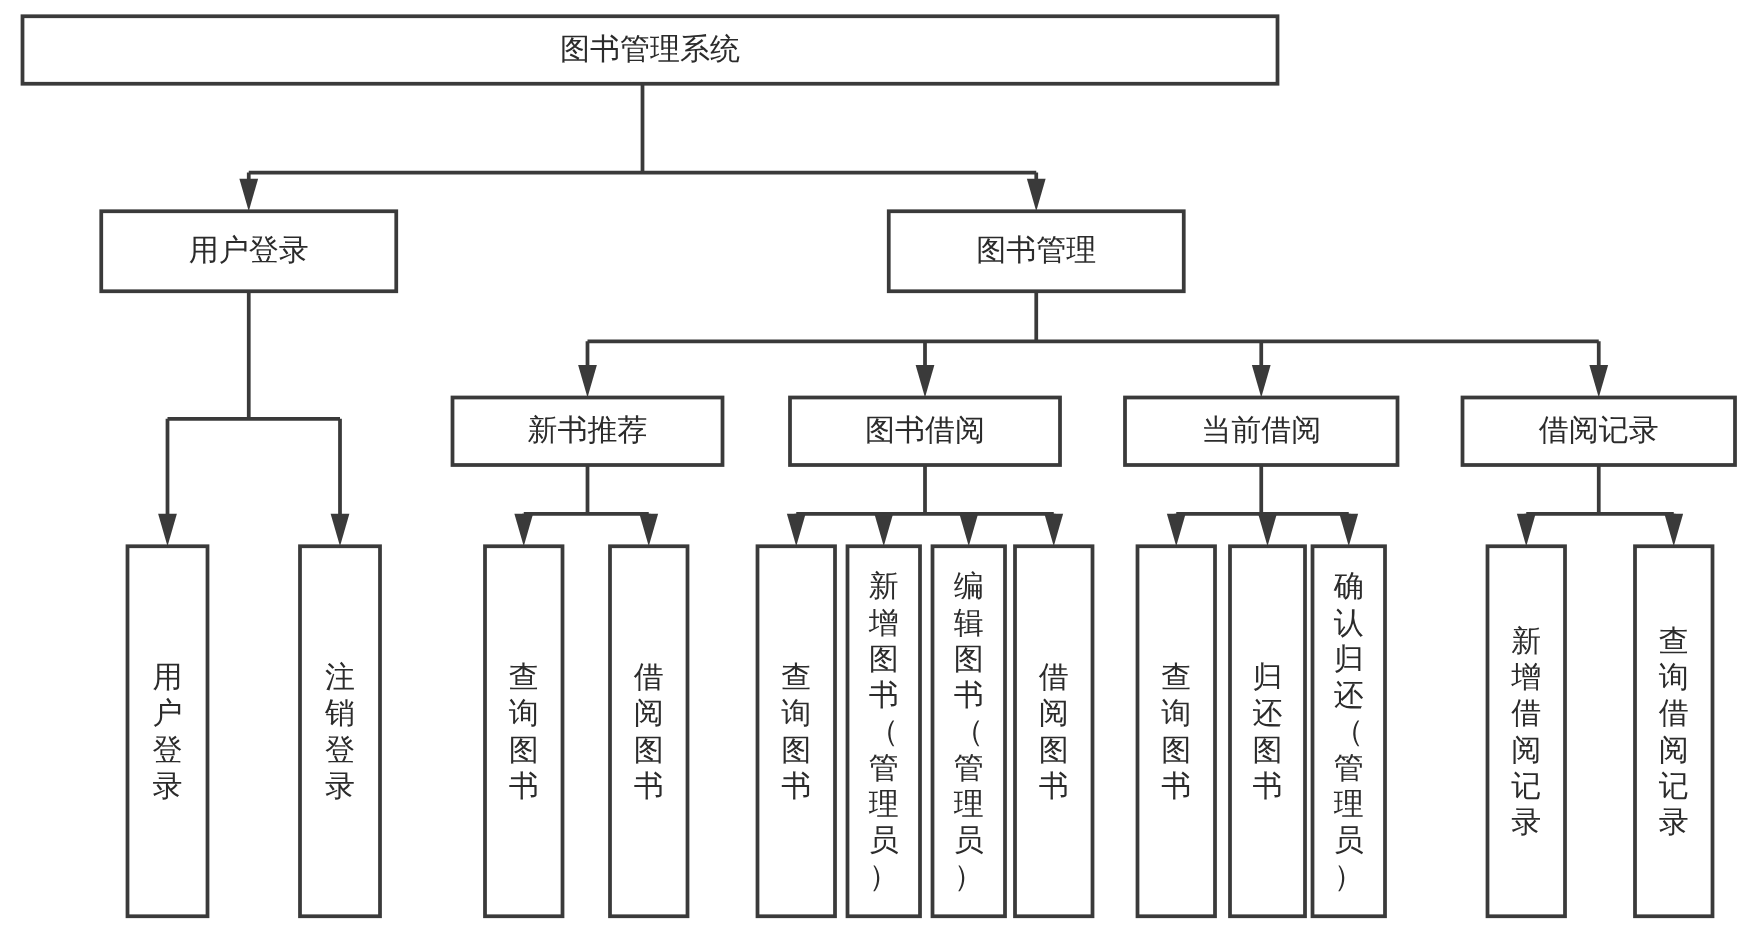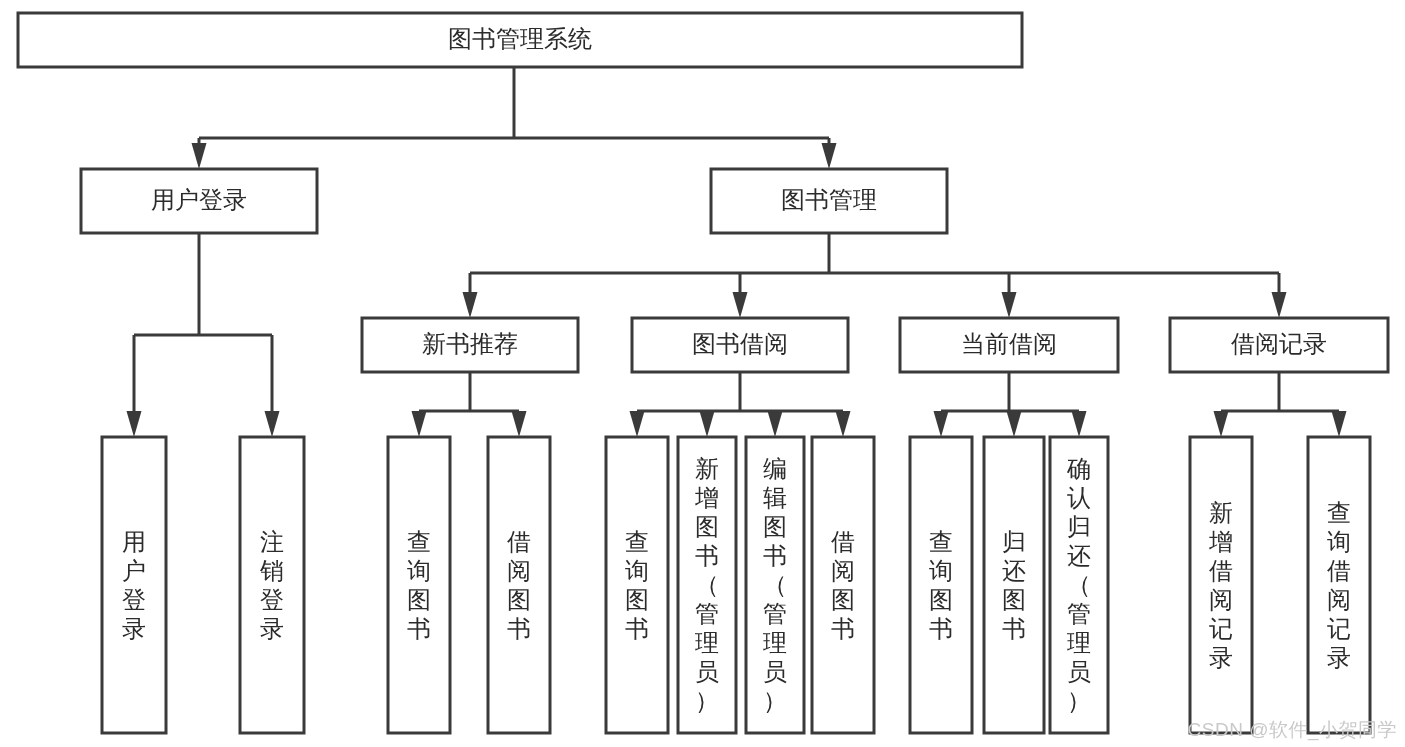--- a/index.html
+++ b/index.html
@@ -199,14 +199,13 @@
         <g>
           <rect x="1190" y="437" width="62" height="296" class="node-box"></rect>
           <text x="1221" y="520.62" class="node-label-vert"><tspan x="1221" dy="0">新</tspan><tspan x="1221" dy="29">增</tspan><tspan x="1221" dy="29">借</tspan><tspan x="1221" dy="29">阅</tspan><tspan x="1221" dy="29">记</tspan><tspan x="1221" dy="29">录</tspan></text>
         </g>
         <g>
           <rect x="1308" y="437" width="62" height="296" class="node-box"></rect>
           <text x="1339" y="520.62" class="node-label-vert"><tspan x="1339" dy="0">查</tspan><tspan x="1339" dy="29">询</tspan><tspan x="1339" dy="29">借</tspan><tspan x="1339" dy="29">阅</tspan><tspan x="1339" dy="29">记</tspan><tspan x="1339" dy="29">录</tspan></text>
         </g>
       </g>
   </svg>
-  <div class="watermark">CSDN @软件_小贺同学</div>
 </div>
 
 </body></html>

